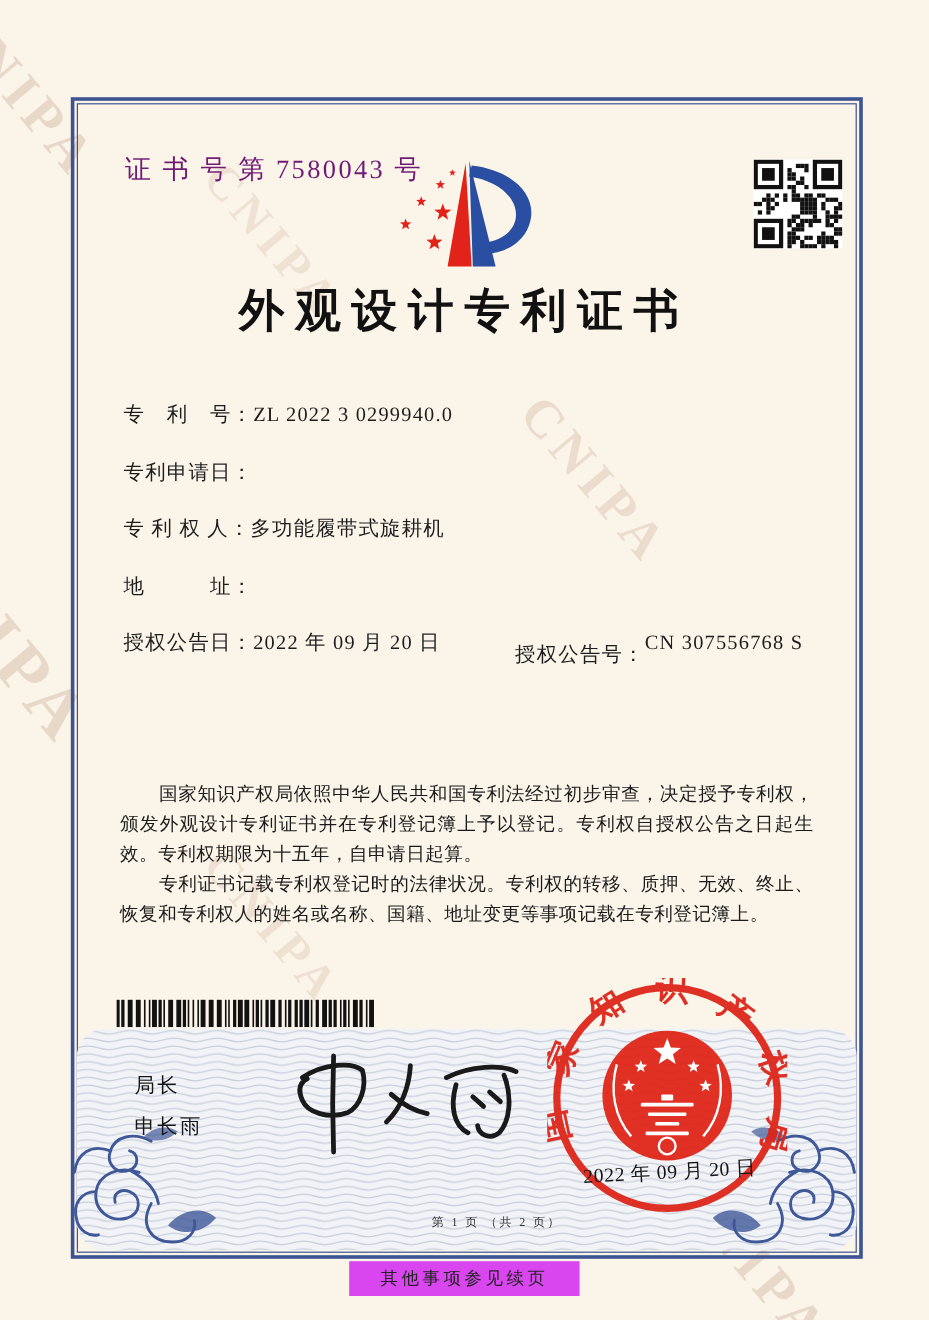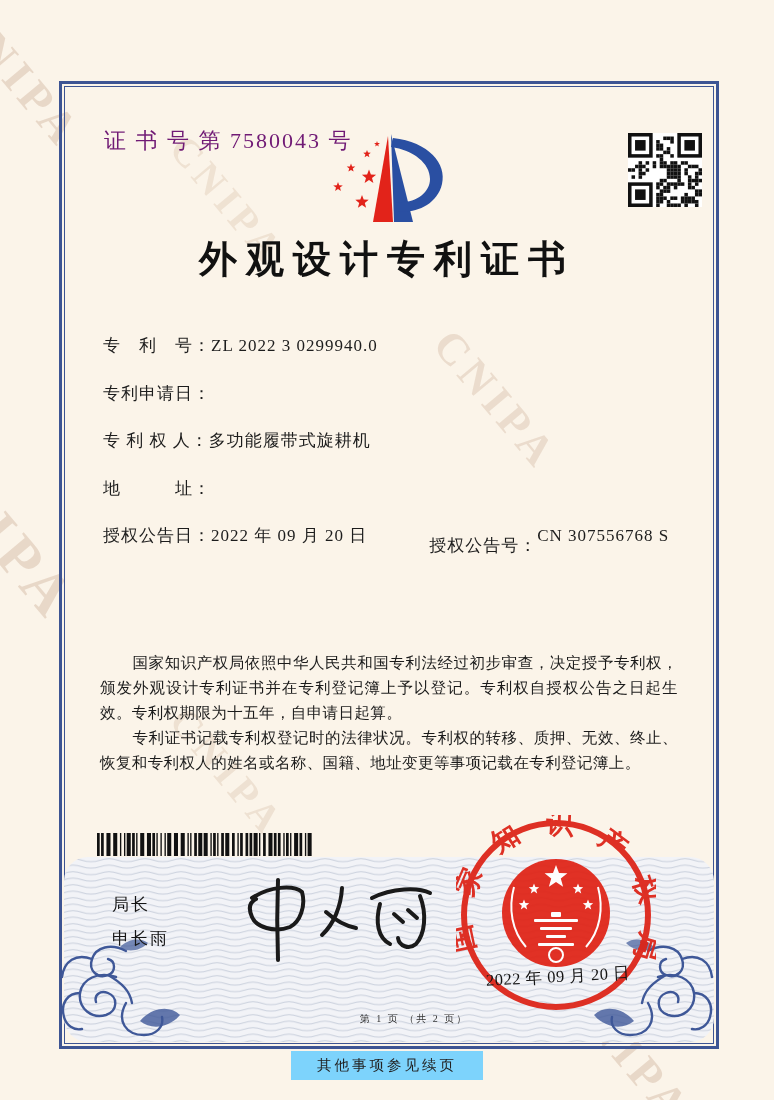--- a/index.html
+++ b/index.html
@@ -56,21 +56,21 @@
   .signer.t2{top:927px;}
   .signature{position:absolute;left:222px;top:872px;z-index:3;}
   
   .seal{position:absolute;left:456px;top:815px;z-index:4;opacity:.94;}
   .seal-date{position:absolute;left:462px;top:966px;width:192px;text-align:center;z-index:5;
     font-size:16.5px;color:#141414;letter-spacing:.5px;transform:rotate(-3deg);}
   
   .page-no{position:absolute;left:59px;width:654px;top:1012px;text-align:center;
     font-size:10px;color:#333;letter-spacing:2px;z-index:3;margin-left:28px;}
   .note{position:absolute;left:50%;transform:translateX(-50%);top:1051px;z-index:3;
-    background:#7dd3fc;padding:5px 26px;font-size:14.5px;color:#222;letter-spacing:3px;}
+    background:#d946ef;padding:5px 26px;font-size:14.5px;color:#222;letter-spacing:3px;}
 </style>
 </head>
 <body>
 
 <div class="wm wm1">CNIPA</div>
 <div class="wm wm2">CNIPA</div>
 <div class="wm wm3">CNIPA</div>
 <div class="wm wm4">CNIPA</div>
 <div class="wm wm5">CNIPA</div>
 <div class="wm wm6">CNIPA</div>

